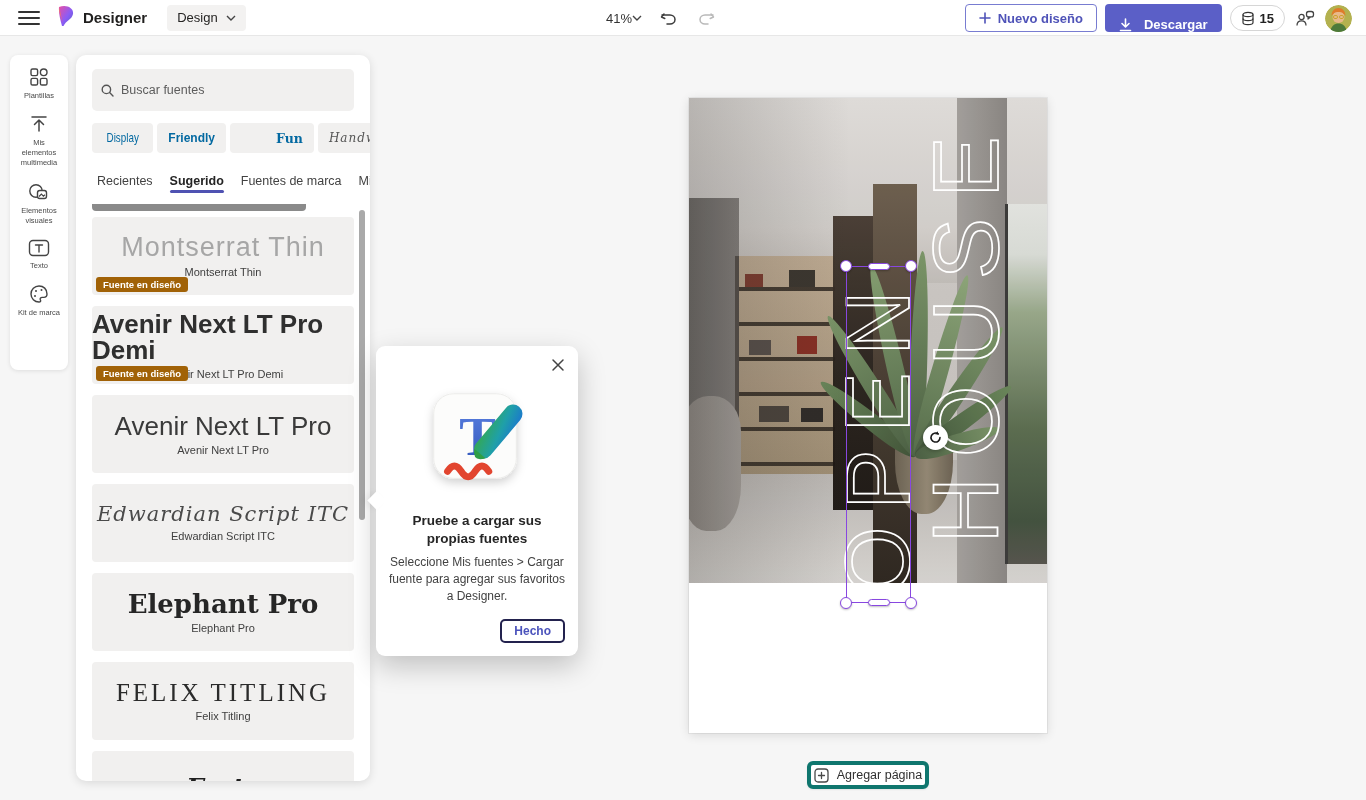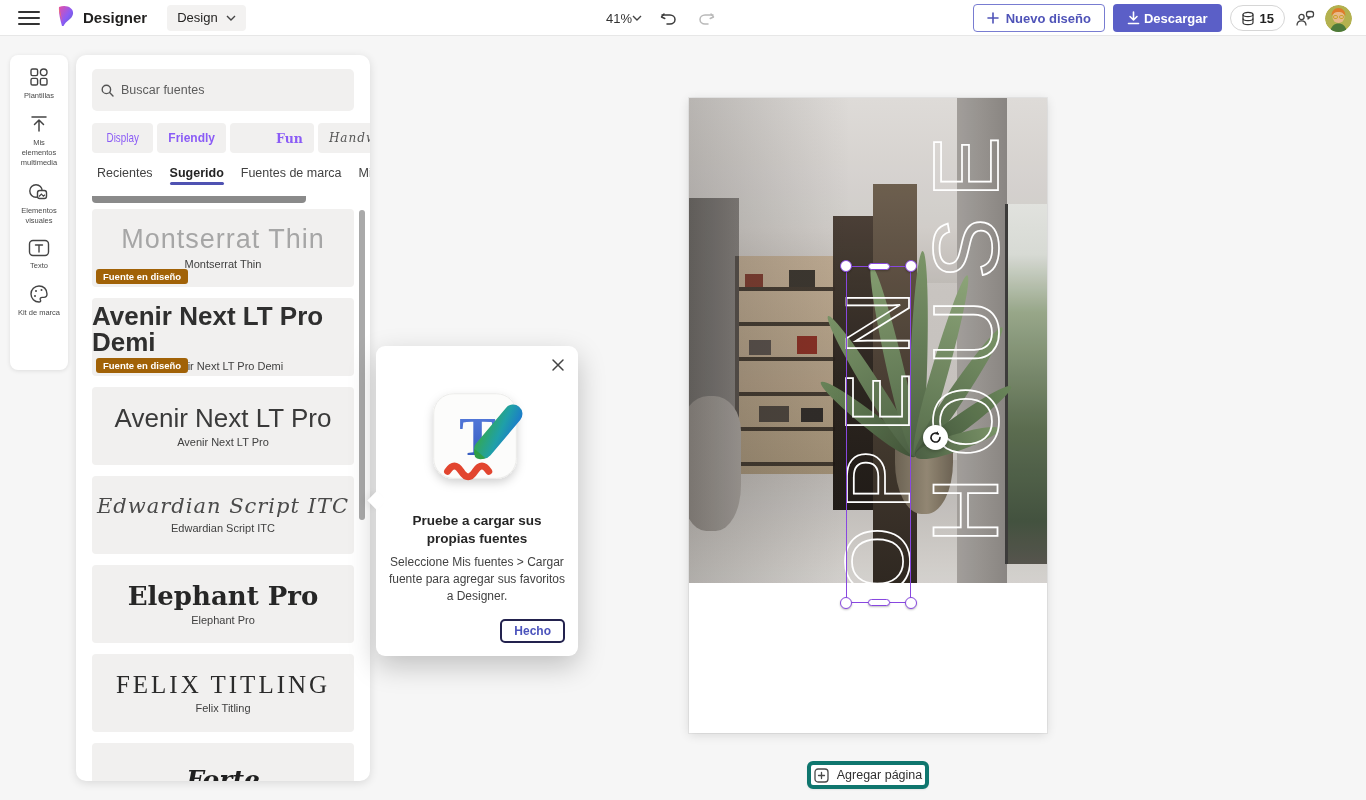--- a/index.html
+++ b/index.html
@@ -17,21 +17,21 @@
   .brand-name { font-size:15px; font-weight:700; color:#201f1e; }
   .design-chip { margin-left:20px; height:26px; background:#f3f2f1; border-radius:4px;
                  display:flex; align-items:center; gap:8px; padding:0 10px; font-size:13px; color:#252423; cursor:pointer; }
   .center-ctrls { position:absolute; left:606px; top:0; height:36px; display:flex; align-items:center; gap:14px; }
   .zoom-ctrl { display:flex; align-items:center; gap:0; font-size:13px; color:#333; cursor:pointer; }
   .icon-btn { width:24px; height:24px; display:flex; align-items:center; justify-content:center; cursor:pointer; }
   .right-ctrls { position:absolute; right:14px; top:4px; height:28px; display:flex; align-items:center; gap:8px; }
   .btn-outline { height:28px; border:1px solid #787cd1; background:#fff; color:#4f53b8; border-radius:4px;
                  font-size:13px; font-weight:700; display:flex; align-items:center; gap:7px; padding:0 13px; cursor:pointer; }
   .btn-primary { height:28px; background:#5b5fc7; color:#fff; border:none; border-radius:4px;
-                 font-size:13px; font-weight:700; display:flex; align-items:center; gap:4px; padding:0 14px; cursor:pointer; }
+                 font-size:13px; font-weight:700; display:flex; align-items:flex-end; gap:12px; padding:0 14px; cursor:pointer; }
   .credits-pill { height:26px; border:1px solid #d6d6d6; border-radius:13px; background:#fff;
                   display:flex; align-items:center; gap:5px; padding:0 10px; font-size:13px; font-weight:700; color:#222; cursor:pointer; }
   .avatar { width:27px; height:27px; border-radius:50%; overflow:hidden; cursor:pointer; }
 
   
   .rail { position:absolute; left:10px; top:55px; width:58px; height:315px; background:#fff;
           border-radius:8px; box-shadow:0 1px 4px rgba(0,0,0,.10); display:flex; flex-direction:column;
           align-items:center; padding:12px 2px; gap:13px; z-index:20; }
   .rail-item { display:flex; flex-direction:column; align-items:center; gap:4px; cursor:pointer; }
   .rail-item .lbl { font-size:7.5px; color:#4a4a4a; text-align:center; width:44px; line-height:1.35; word-break:break-word; }
@@ -39,27 +39,27 @@
   
   .panel { position:absolute; left:76px; top:55px; width:294px; height:726px; background:#fff;
            border-radius:10px; box-shadow:0 2px 10px rgba(0,0,0,.12); overflow:hidden; z-index:21; }
   .searchbar { margin:14px 16px 0; height:42px; background:#f1f0ef; border-radius:5px;
                display:flex; align-items:center; gap:7px; padding:0 9px; }
   .searchbar input { border:none; outline:none; background:transparent; font-size:12.5px; color:#333; width:200px;
                      font-family:"Liberation Sans",sans-serif; }
   .searchbar input::placeholder { color:#5c5c5c; }
   .chips { margin-top:12px; padding-left:16px; display:flex; gap:4px; overflow:hidden; white-space:nowrap; }
   .chip { flex:none; height:30px; background:#f1f0ef; border-radius:4px; display:flex; align-items:center;
-          padding:0 11px; font-size:12px; color:#8b5cf6; cursor:pointer; }
+          padding:0 11px; font-size:12px; color:#0369a1; cursor:pointer; }
   .chip-display span { display:inline-block; transform:scaleX(.82) scaleY(1.12); font-weight:500; }
   .chip-friendly { font-weight:700; }
   .chip-fun { font-family:"DejaVu Serif",serif; font-weight:600; font-size:12.5px;padding-left:46px; }
   .chip-handwritten { font-family:"DejaVu Serif",serif; font-style:italic; color:#555; letter-spacing:1px; }
   .tabs { margin:13px 0 0 21px; display:flex; gap:17px; font-size:12.5px; color:#424242; }
-  .tab { padding-bottom:7px; cursor:pointer; white-space:nowrap; }
+  .tab { padding-bottom:7px; cursor:pointer; white-space:nowrap;margin-top:8px; }
   .tab.active { font-weight:700; color:#242424; position:relative; }
   .tab.active::after { content:""; position:absolute; left:0; right:0; bottom:2px; height:3px;
                        border-radius:2px; background:#4f52b2; }
   .list-remnant { margin:9px 16px 0; width:214px; height:7px; background:#8a8a8a; border-radius:0 0 4px 4px; }
   .cards { margin:6px 16px 0; display:flex; flex-direction:column; gap:11px; }
   .fcard { position:relative; flex:none; height:78px; background:#f1f0ef; border-radius:4px;
            display:flex; flex-direction:column; align-items:center; justify-content:center; gap:5px; cursor:pointer; }
   .fprev { line-height:1; }
   .fname { font-size:11px; color:#404040; }
   .fbadge { position:absolute; left:4px; bottom:3px; background:#a16207; color:#fff; font-size:9.5px;

